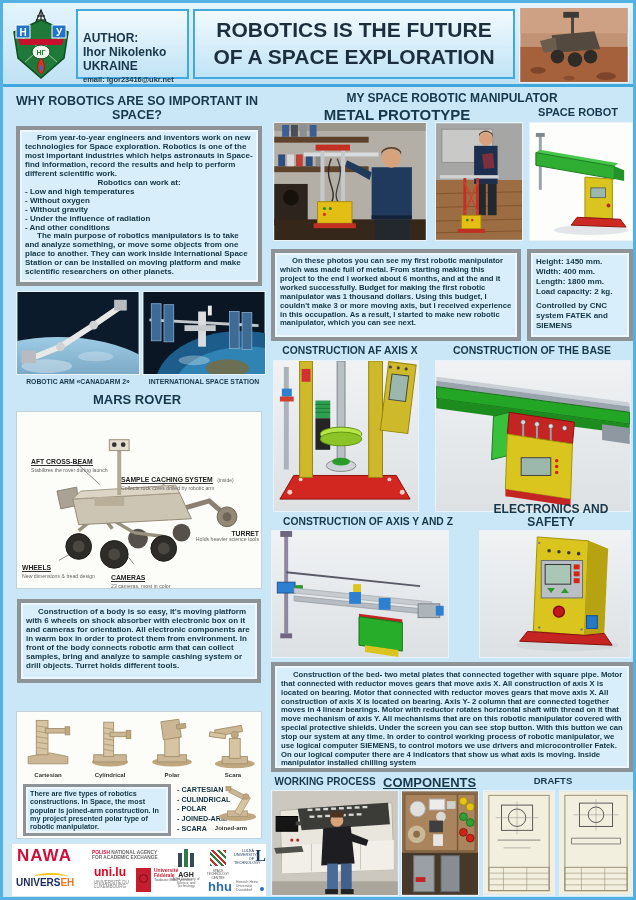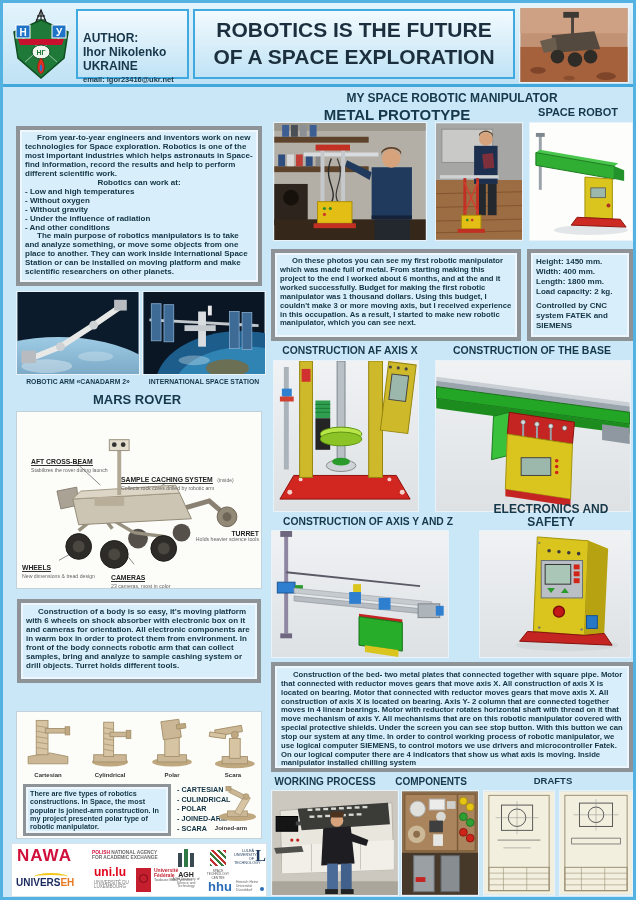--- a/index.html
+++ b/index.html
@@ -74,20 +74,21 @@
           <rect x="44" y="4" width="16" height="6" fill="#3c3833"></rect>
         <polygon points="32,28 76,24 82,42 36,46" fill="#53493e"></polygon>
         <polygon points="20,34 36,30 38,44 24,46" fill="#6a5d4e"></polygon>
         <circle cx="38" cy="50" r="7" fill="#2f2b26"></circle>
           <circle cx="56" cy="53" r="7.5" fill="#2f2b26"></circle>
           <circle cx="72" cy="50" r="7" fill="#2f2b26"></circle>
       </svg>
     </div>
   </div>
 
+  <div class="abs h2" style="left:8px;top:92px;width:252px;font-size:12.5px;">WHY ROBOTICS ARE SO IMPORTANT IN SPACE?</div>
 
   <div class="abs tbox" style="left:13px;top:123px;width:246px;height:160px;padding:4px 5px;font-size:8px;line-height:1.12;">
     <div class="ind">From year-to-year engineers and inventors work on new technologies for Space exploration. Robotics is one of the most important industries which helps astronauts in Space- find information, record the results and help to perform different scientific work.</div>
     <div style="text-align:center;">Robotics can work at:</div>
     <div>- Low and high temperatures</div>
     <div>- Without oxygen</div>
     <div>- Without gravity</div>
     <div>- Under the influence of radiation</div>
     <div>- And other conditions</div>
     <div class="ind">The main purpose of robotics manipulators is to take and analyze something, or move some objects from one place to another. They can work inside International Space Station or can be installed on moving platform and make scientific researchers on other planets.</div>
@@ -475,21 +476,21 @@
         <circle cx="60" cy="98" r="1.2" fill="#777"></circle>
         <circle cx="103" cy="100" r="1.2" fill="#777"></circle>
       <rect x="108" y="86" width="11" height="13" fill="#2878c8" stroke="#17508c"></rect>
       <polygon points="48,102 106,106 126,104 134,116 40,112" fill="#c42522" stroke="#84100c"></polygon>
     </svg>
   </div>
 
   <div class="abs tbox ind" style="left:268px;top:659px;width:362px;height:110px;padding:5px 6px;font-size:7.7px;line-height:1.15;">Construction of the bed- two metal plates that connected together with square pipe. Motor that connected with reductor moves gears that move axis X. All construction of axis X is located on bearing. Motor that connected with reductor moves gears that move axis X. All construction of axis X is located on bearing. Axis Y- 2 column that are connected together moves in 4 linear bearings. Motor with reductor rotates horizontal shaft with thread on it that move mechanism of axis Y. All mechanisms that are on this robotic manipulator covered with special protective shields. Under the screen you can see stop button. With this button we can stop our system at any time. In order to control working process of robotic manipulator, we use logical computer SIEMENS, to control motors we use drivers and microcontroller Fatek. On our logical computer there are 4 indicators that show us what axis is moving. Inside manipulator installed chilling system</div>
 
   <div class="abs h2" style="left:258px;top:773px;width:128px;font-size:10px;">WORKING PROCESS</div>
-  <div class="abs h2" style="left:388px;top:773px;width:80px;font-size:10px;">COMPONENTS</div>
+  <div class="abs h2" style="left:380px;top:773px;width:80px;font-size:13px;text-decoration:underline;">COMPONENTS</div>
   <div class="abs h2" style="left:490px;top:773px;width:120px;font-size:9.5px;">DRAFTS</div>
 
   <div class="abs ph" style="left:268px;top:787px;width:128px;height:106px;">
     <svg viewBox="0 0 128 106">
       <rect width="128" height="106" fill="#ccc8bf"></rect>
       <rect y="92" width="128" height="14" fill="#aaa69c"></rect>
       <polygon points="8,20 122,12 124,80 10,84" fill="#e9e6de" stroke="#b9b5aa"></polygon>
       <polygon points="26,18 118,12 120,34 30,40" fill="#3b3b38"></polygon>
       <g fill="#d8d8d4">
         <rect x="36" y="18" width="5" height="2.4"></rect>

